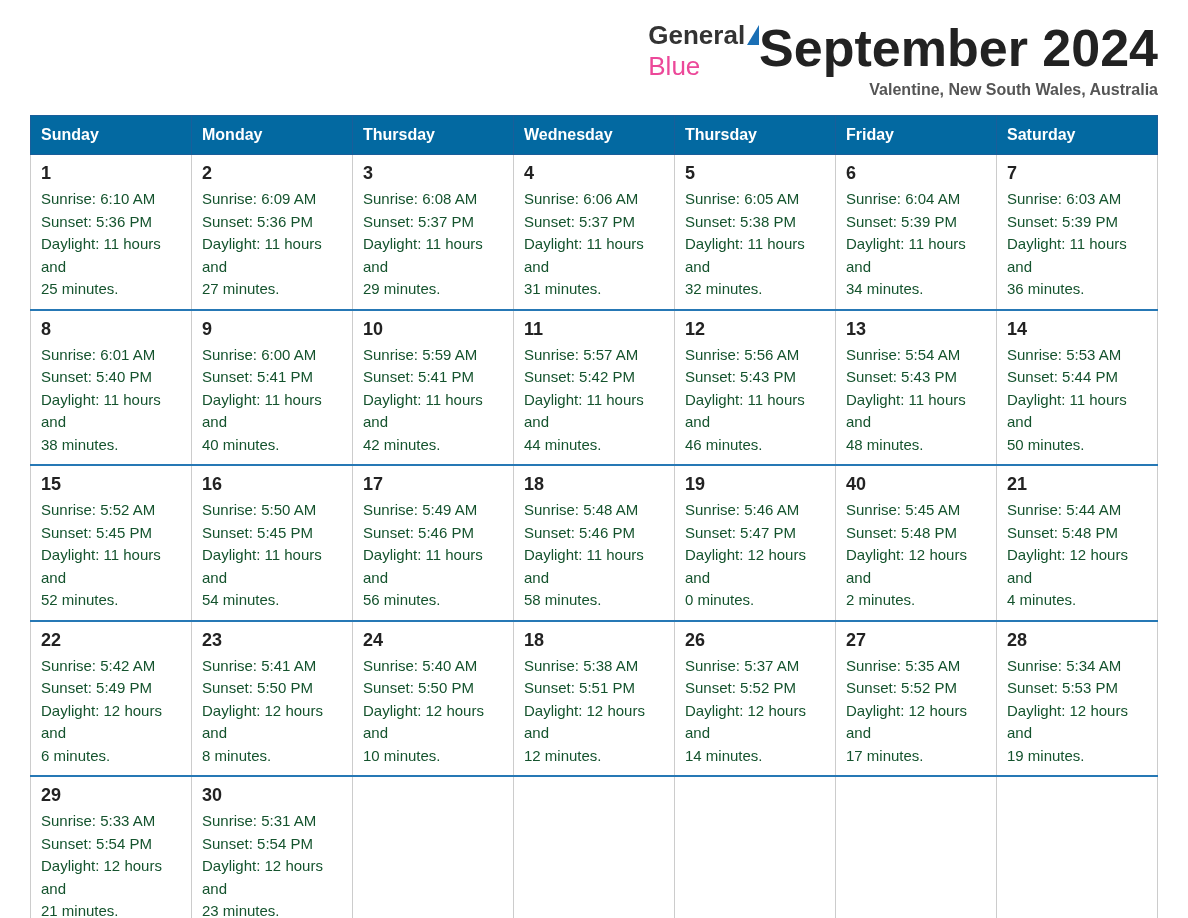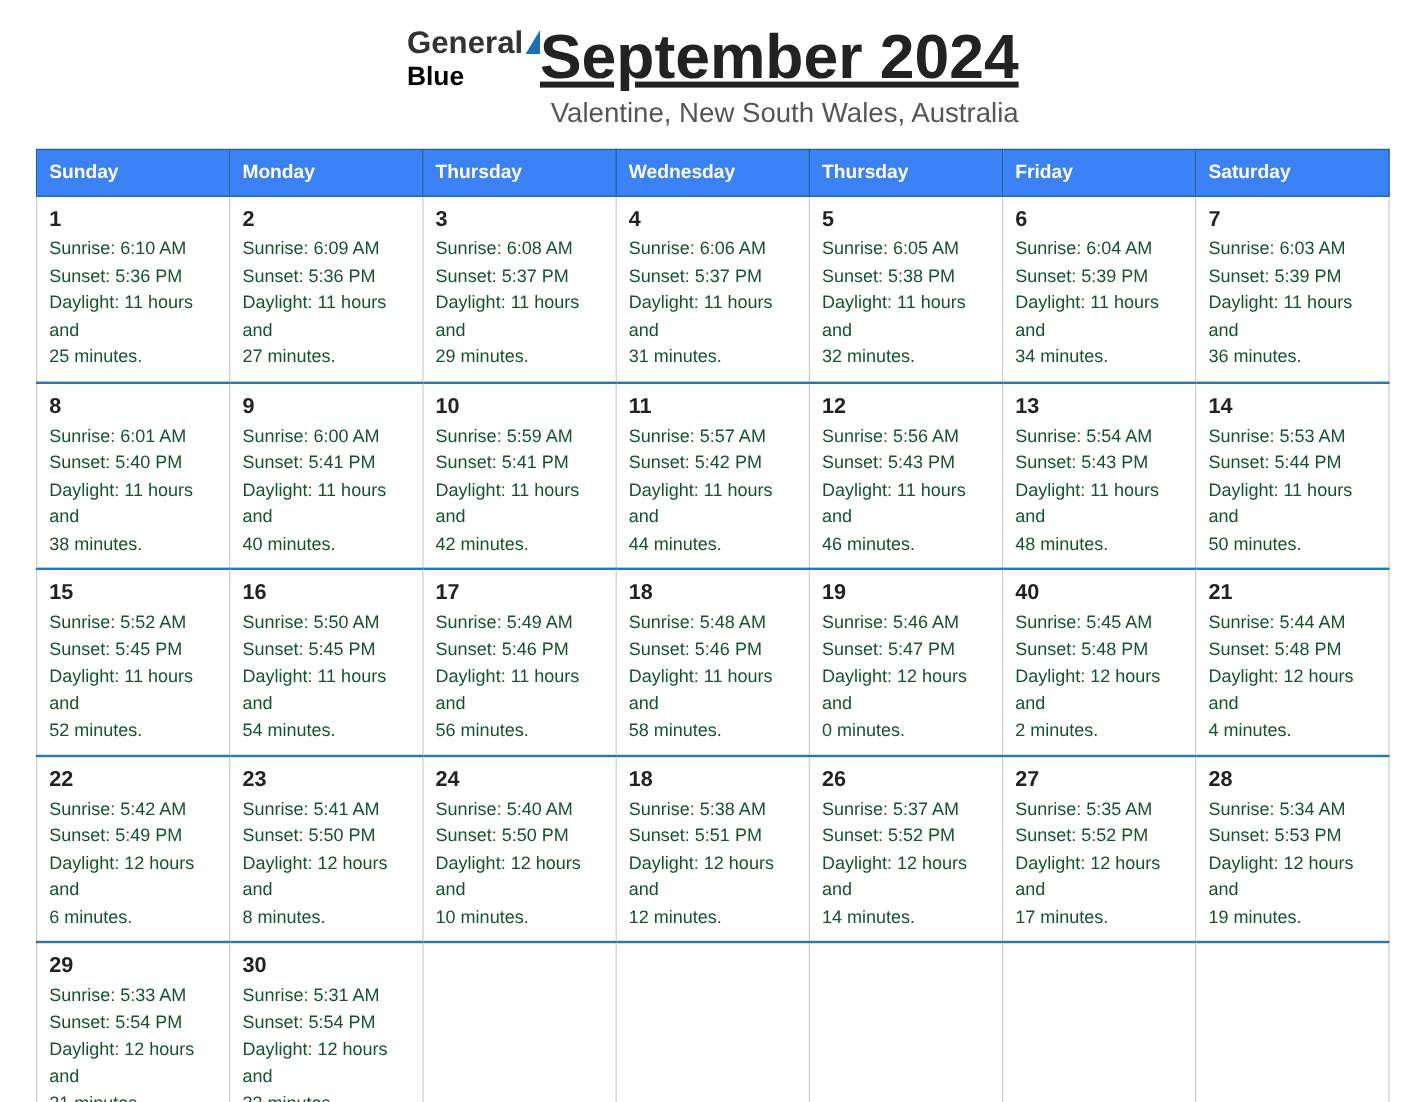--- a/index.html
+++ b/index.html
@@ -5,74 +5,74 @@
     * { box-sizing: border-box; margin: 0; padding: 0; }
     body {
       font-family: Arial, sans-serif;
       background: #ffffff;
       padding: 20px 30px;
       width: 1188px;
       min-height: 918px;
     }
     .header {
       display: flex;
-      justify-content: center;
+      justify-content: flex-end;
       align-items: flex-start;
       margin-bottom: 16px;
     }
     .logo {
       display: flex;
       flex-direction: column;
       align-items: flex-start;
     }
     .logo-text {
       display: flex;
       align-items: center;
     }
     .logo-general {
       font-size: 26px;
       font-weight: bold;
       color: #333;
     }
     .logo-blue {
-      font-size: 22px;
-      font-weight: bold;
-      color: #000000;
+      font-size: 26px;
+      font-weight: normal;
+      color: #ec4899;
     }
     .logo-triangle {
       width: 0;
       height: 0;
       border-left: 12px solid transparent;
       border-right: 0px solid transparent;
       border-bottom: 20px solid #1a6fb5;
       margin-left: 2px;
       margin-bottom: 2px;
     }
     .title-section {
       text-align: right;
     }
     .month-title {
       font-size: 52px;
       font-weight: bold;
       color: #222;
       line-height: 1.1;
-      text-decoration: underline;
     }
     .location {
-      font-size: 23px;
+      font-size: 16px;
       color: #555;
       margin-top: 4px;
+      font-weight: bold;
     }
     .calendar-table {
       width: 100%;
       border-collapse: collapse;
       border: 1px solid #999;
     }
     .calendar-table th {
-      background-color: #3b82f6;
+      background-color: #0369a1;
       color: #ffffff;
       font-size: 16px;
       font-weight: bold;
       padding: 10px 10px;
       text-align: left;
       border: 1px solid #1a5e9a;
     }
     .calendar-table td {
       vertical-align: top;
       padding: 8px 10px;

